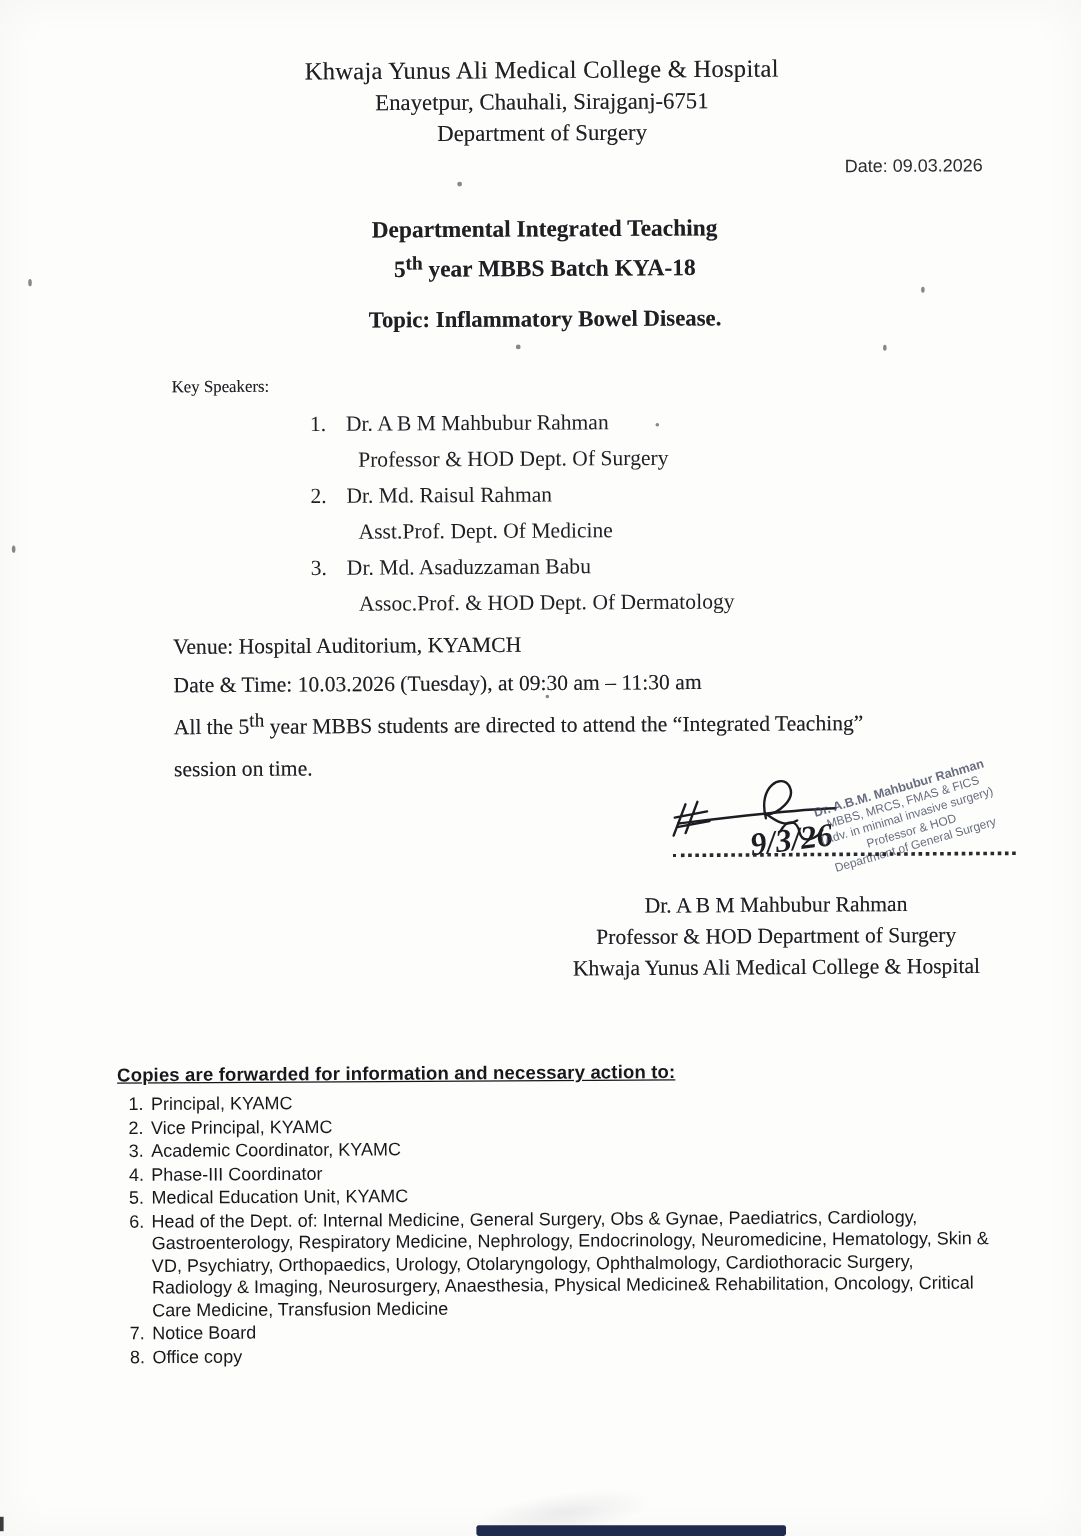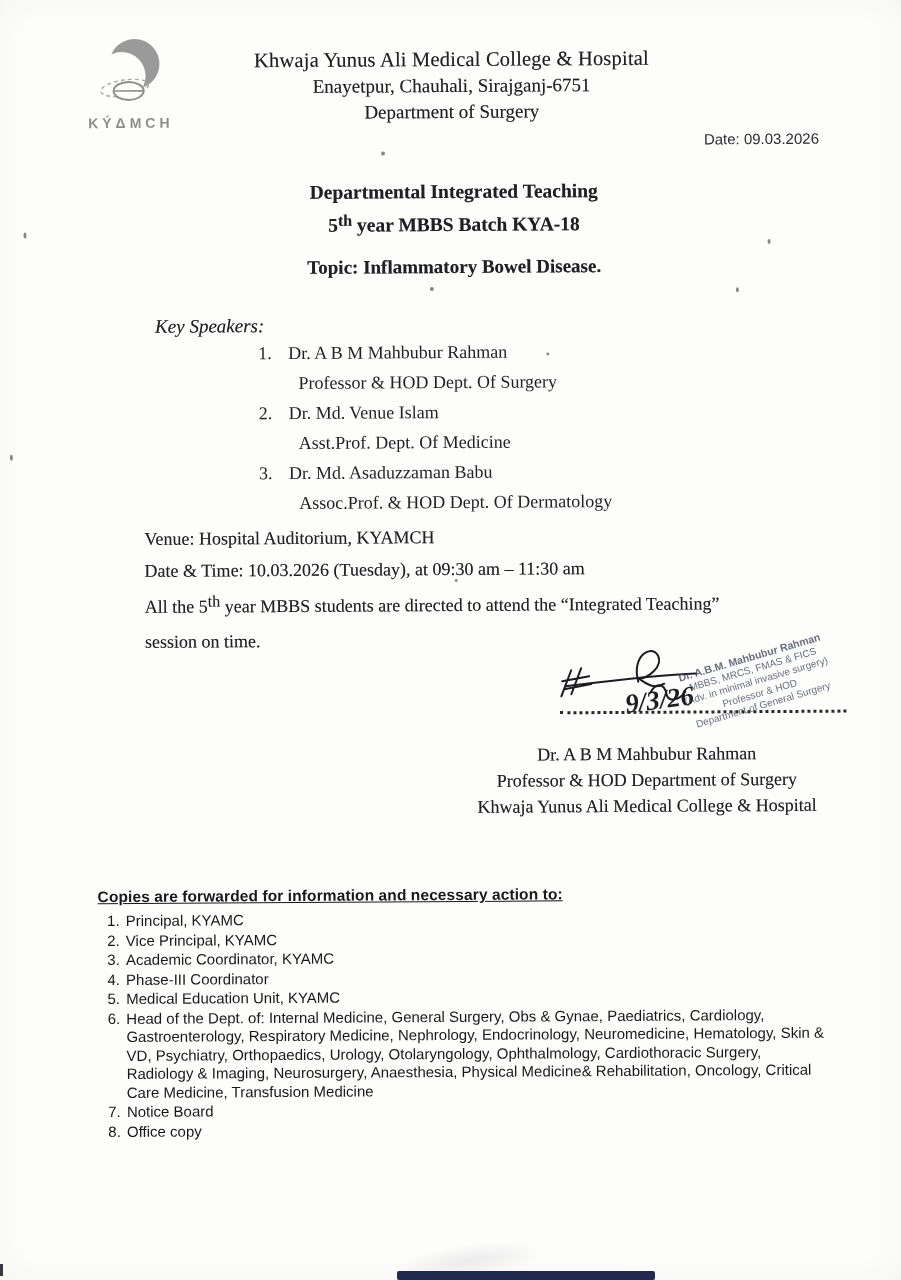--- a/index.html
+++ b/index.html
@@ -35,21 +35,21 @@
     font-family:"Liberation Sans", sans-serif; font-size:15px; color:#2b2b30;
   }
 
   
   .title { position:absolute; left:6px; top:181px; width:901px; text-align:center; font-weight:bold; font-size:19.5px; }
   .title .l2 { margin-top:8px; }
   sup.s { font-size:16px; vertical-align:6px; }
   .topic { position:absolute; left:6px; top:256px; width:901px; text-align:center; font-weight:bold; font-size:19px; }
 
   
-  .ks-heading { position:absolute; left:157px; top:314px; font-size:19px;font-style:italic; }
+  .ks-heading { position:absolute; left:145px; top:314px; font-size:14px; }
   .speakers { position:absolute; left:260px; top:342px; font-size:18px; }
   .spk { margin-bottom:9px; }
   .spk-name-row { }
   .spk-num { display:inline-block; width:30px; }
   .spk-role { margin-left:40px; margin-top:9px; margin-bottom:9px; }
 
   
   .venue    { position:absolute; left:145px; top:527px; font-size:18px; }
   .datetime { position:absolute; left:145px; top:559px; font-size:18px; }
   .directive{ position:absolute; left:145px; top:591px; width:730px; font-size:18px; }
@@ -95,35 +95,20 @@
     position:absolute; left:397px; top:1271px; width:258px; height:9px;
     border-radius:2px;
   }
 </style>
 </head>
 <body>
 
 <div class="page">
   <div class="tilt">
 
-    <div class="logo">
-      <svg width="84" height="74" viewBox="0 0 84 74">
-        <defs>
-          <mask id="cresMask">
-            <rect x="0" y="0" width="84" height="74" fill="#fff"></rect>
-            <circle cx="33" cy="40" r="24" fill="#000"></circle>
-          </mask>
-        </defs>
-        <circle cx="46" cy="28" r="25" fill="#9a9a9a" mask="url(#cresMask)"></circle>
-        <ellipse cx="36" cy="52" rx="24" ry="8" fill="none" stroke="#aaaaaa" stroke-width="1.4" stroke-dasharray="4 3" transform="rotate(-8 36 52)"></ellipse>
-        <ellipse cx="40" cy="55" rx="15" ry="9" fill="#fdfdfc" stroke="#8f8f8f" stroke-width="2"></ellipse>
-        <path d="M26,55 h29" stroke="#8f8f8f" stroke-width="1.6"></path>
-      </svg>
-      <div class="logo-text">KÝΔMCH</div>
-    </div>
 
     <div class="org soft">
       <div class="org-1">Khwaja Yunus Ali Medical College &amp; Hospital</div>
       <div class="org-2">Enayetpur, Chauhali, Sirajganj-6751</div>
       <div class="org-3">Department of Surgery</div>
     </div>
 
     <div class="date-line">Date: 09.03.2026</div>
 
     <div class="title soft">
@@ -132,21 +117,21 @@
     </div>
     <div class="topic soft">Topic: Inflammatory Bowel Disease.</div>
 
     <div class="ks-heading soft">Key Speakers:</div>
     <div class="speakers">
       <div class="spk">
         <div class="spk-name-row"><span class="spk-num">1.</span><span>Dr. A B M Mahbubur Rahman</span></div>
         <div class="spk-role">Professor &amp; HOD Dept. Of Surgery</div>
       </div>
       <div class="spk">
-        <div class="spk-name-row"><span class="spk-num">2.</span><span>Dr. Md. Venue Islam</span></div>
+        <div class="spk-name-row"><span class="spk-num">2.</span><span>Dr. Md. Raisul Rahman</span></div>
         <div class="spk-role">Asst.Prof. Dept. Of Medicine</div>
       </div>
       <div class="spk">
         <div class="spk-name-row"><span class="spk-num">3.</span><span>Dr. Md. Asaduzzaman Babu</span></div>
         <div class="spk-role">Assoc.Prof. &amp; HOD Dept. Of Dermatology</div>
       </div>
     </div>
 
     <div class="venue soft">Venue: Hospital Auditorium, KYAMCH</div>
     <div class="datetime soft">Date &amp; Time: 10.03.2026 (Tuesday), at 09:30 am – 11:30 am</div>

